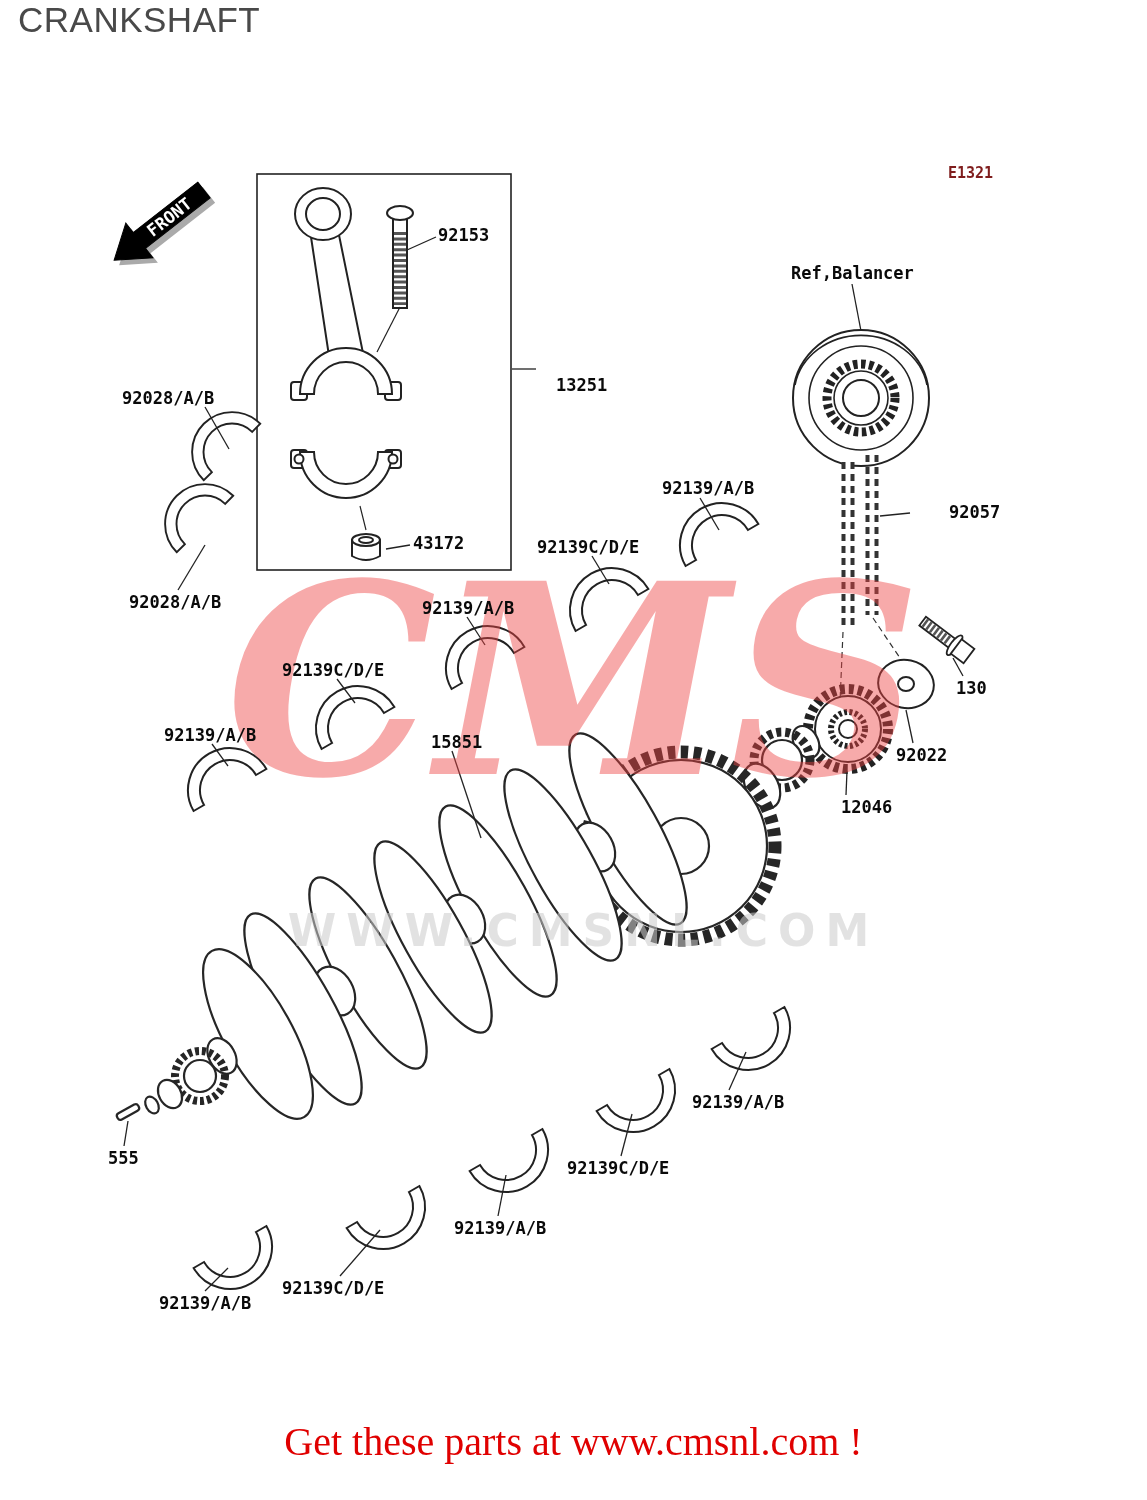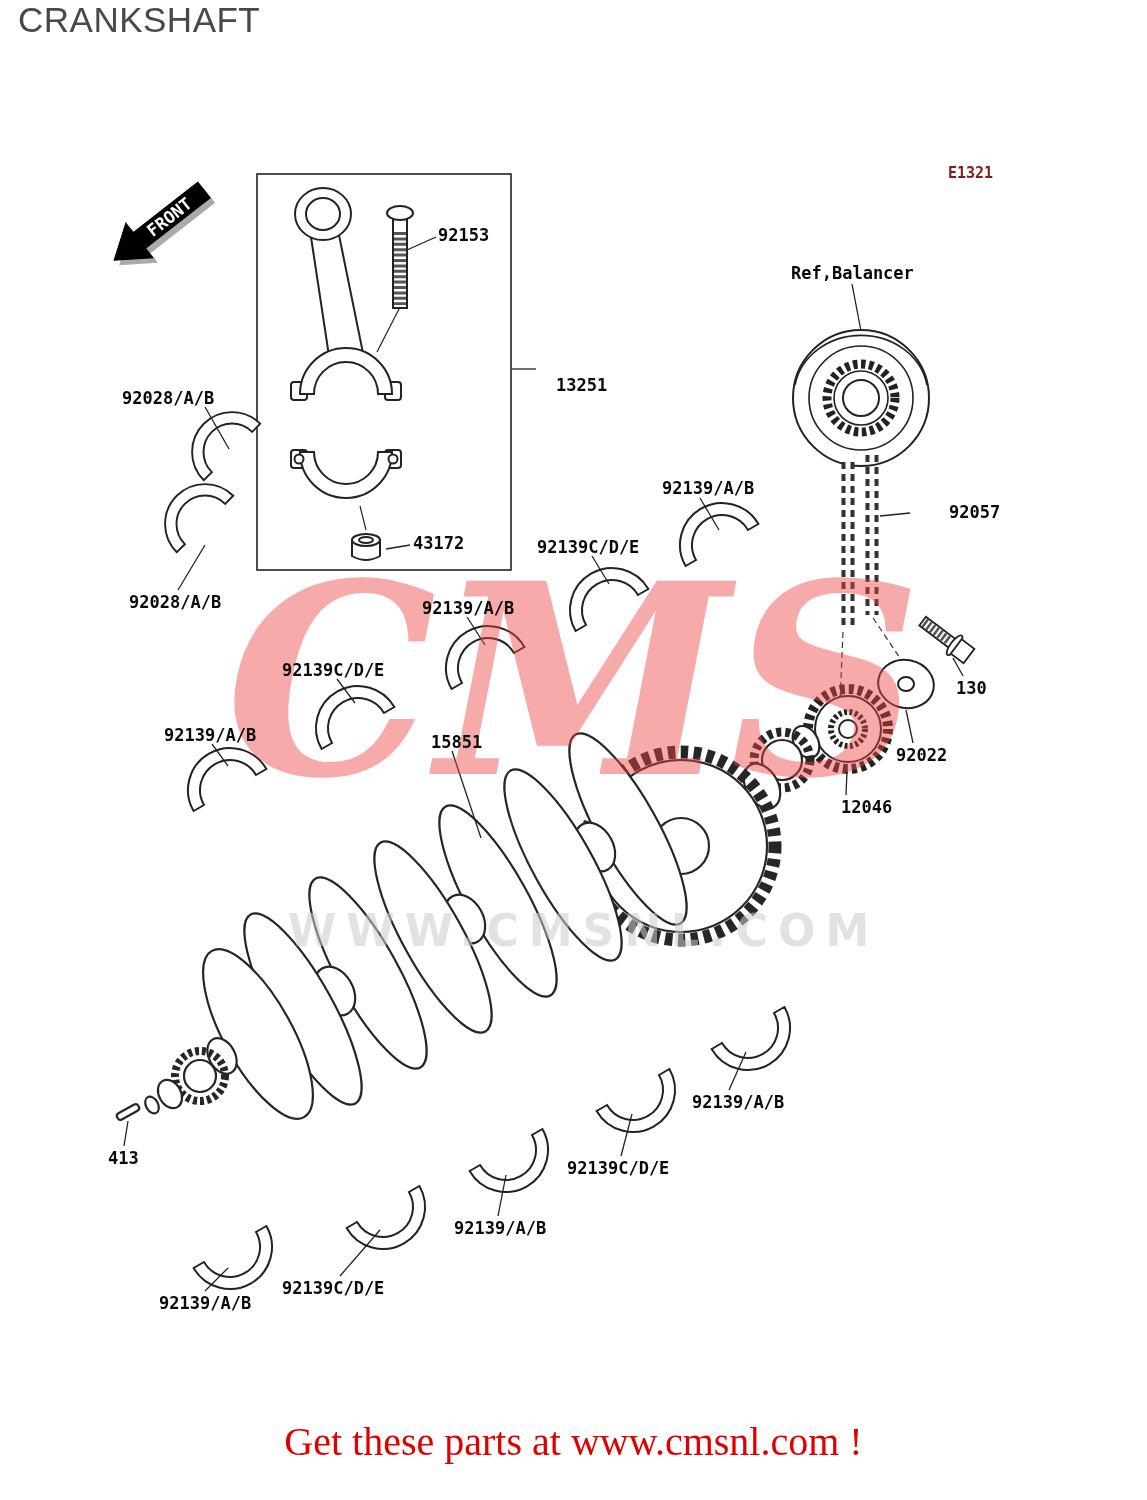--- a/index.html
+++ b/index.html
@@ -220,20 +220,20 @@
     <div class="part-label" style="left: 413px; top: 534px;">43172</div>
     <div class="part-label" style="left: 129px; top: 593px;">92028/A/B</div>
     <div class="part-label" style="left: 422px; top: 599px;">92139/A/B</div>
     <div class="part-label" style="left: 282px; top: 661px;">92139C/D/E</div>
     <div class="part-label" style="left: 956px; top: 679px;">130</div>
     <div class="part-label" style="left: 164px; top: 726px;">92139/A/B</div>
     <div class="part-label" style="left: 431px; top: 733px;">15851</div>
     <div class="part-label" style="left: 896px; top: 746px;">92022</div>
     <div class="part-label" style="left: 825px; top: 798px; margin-left: 16px;">12046</div>
     <div class="part-label" style="left: 692px; top: 1093px;">92139/A/B</div>
-    <div class="part-label" style="left: 108px; top: 1149px;">413</div>
+    <div class="part-label" style="left: 108px; top: 1149px;">555</div>
     <div class="part-label" style="left: 567px; top: 1159px;">92139C/D/E</div>
     <div class="part-label" style="left: 454px; top: 1219px;">92139/A/B</div>
     <div class="part-label" style="left: 282px; top: 1279px;">92139C/D/E</div>
     <div class="part-label" style="left: 159px; top: 1294px;">92139/A/B</div>
   </div>
 
 <div class="footer-cta">Get these parts at www.cmsnl.com !</div>
 
 </body></html>

